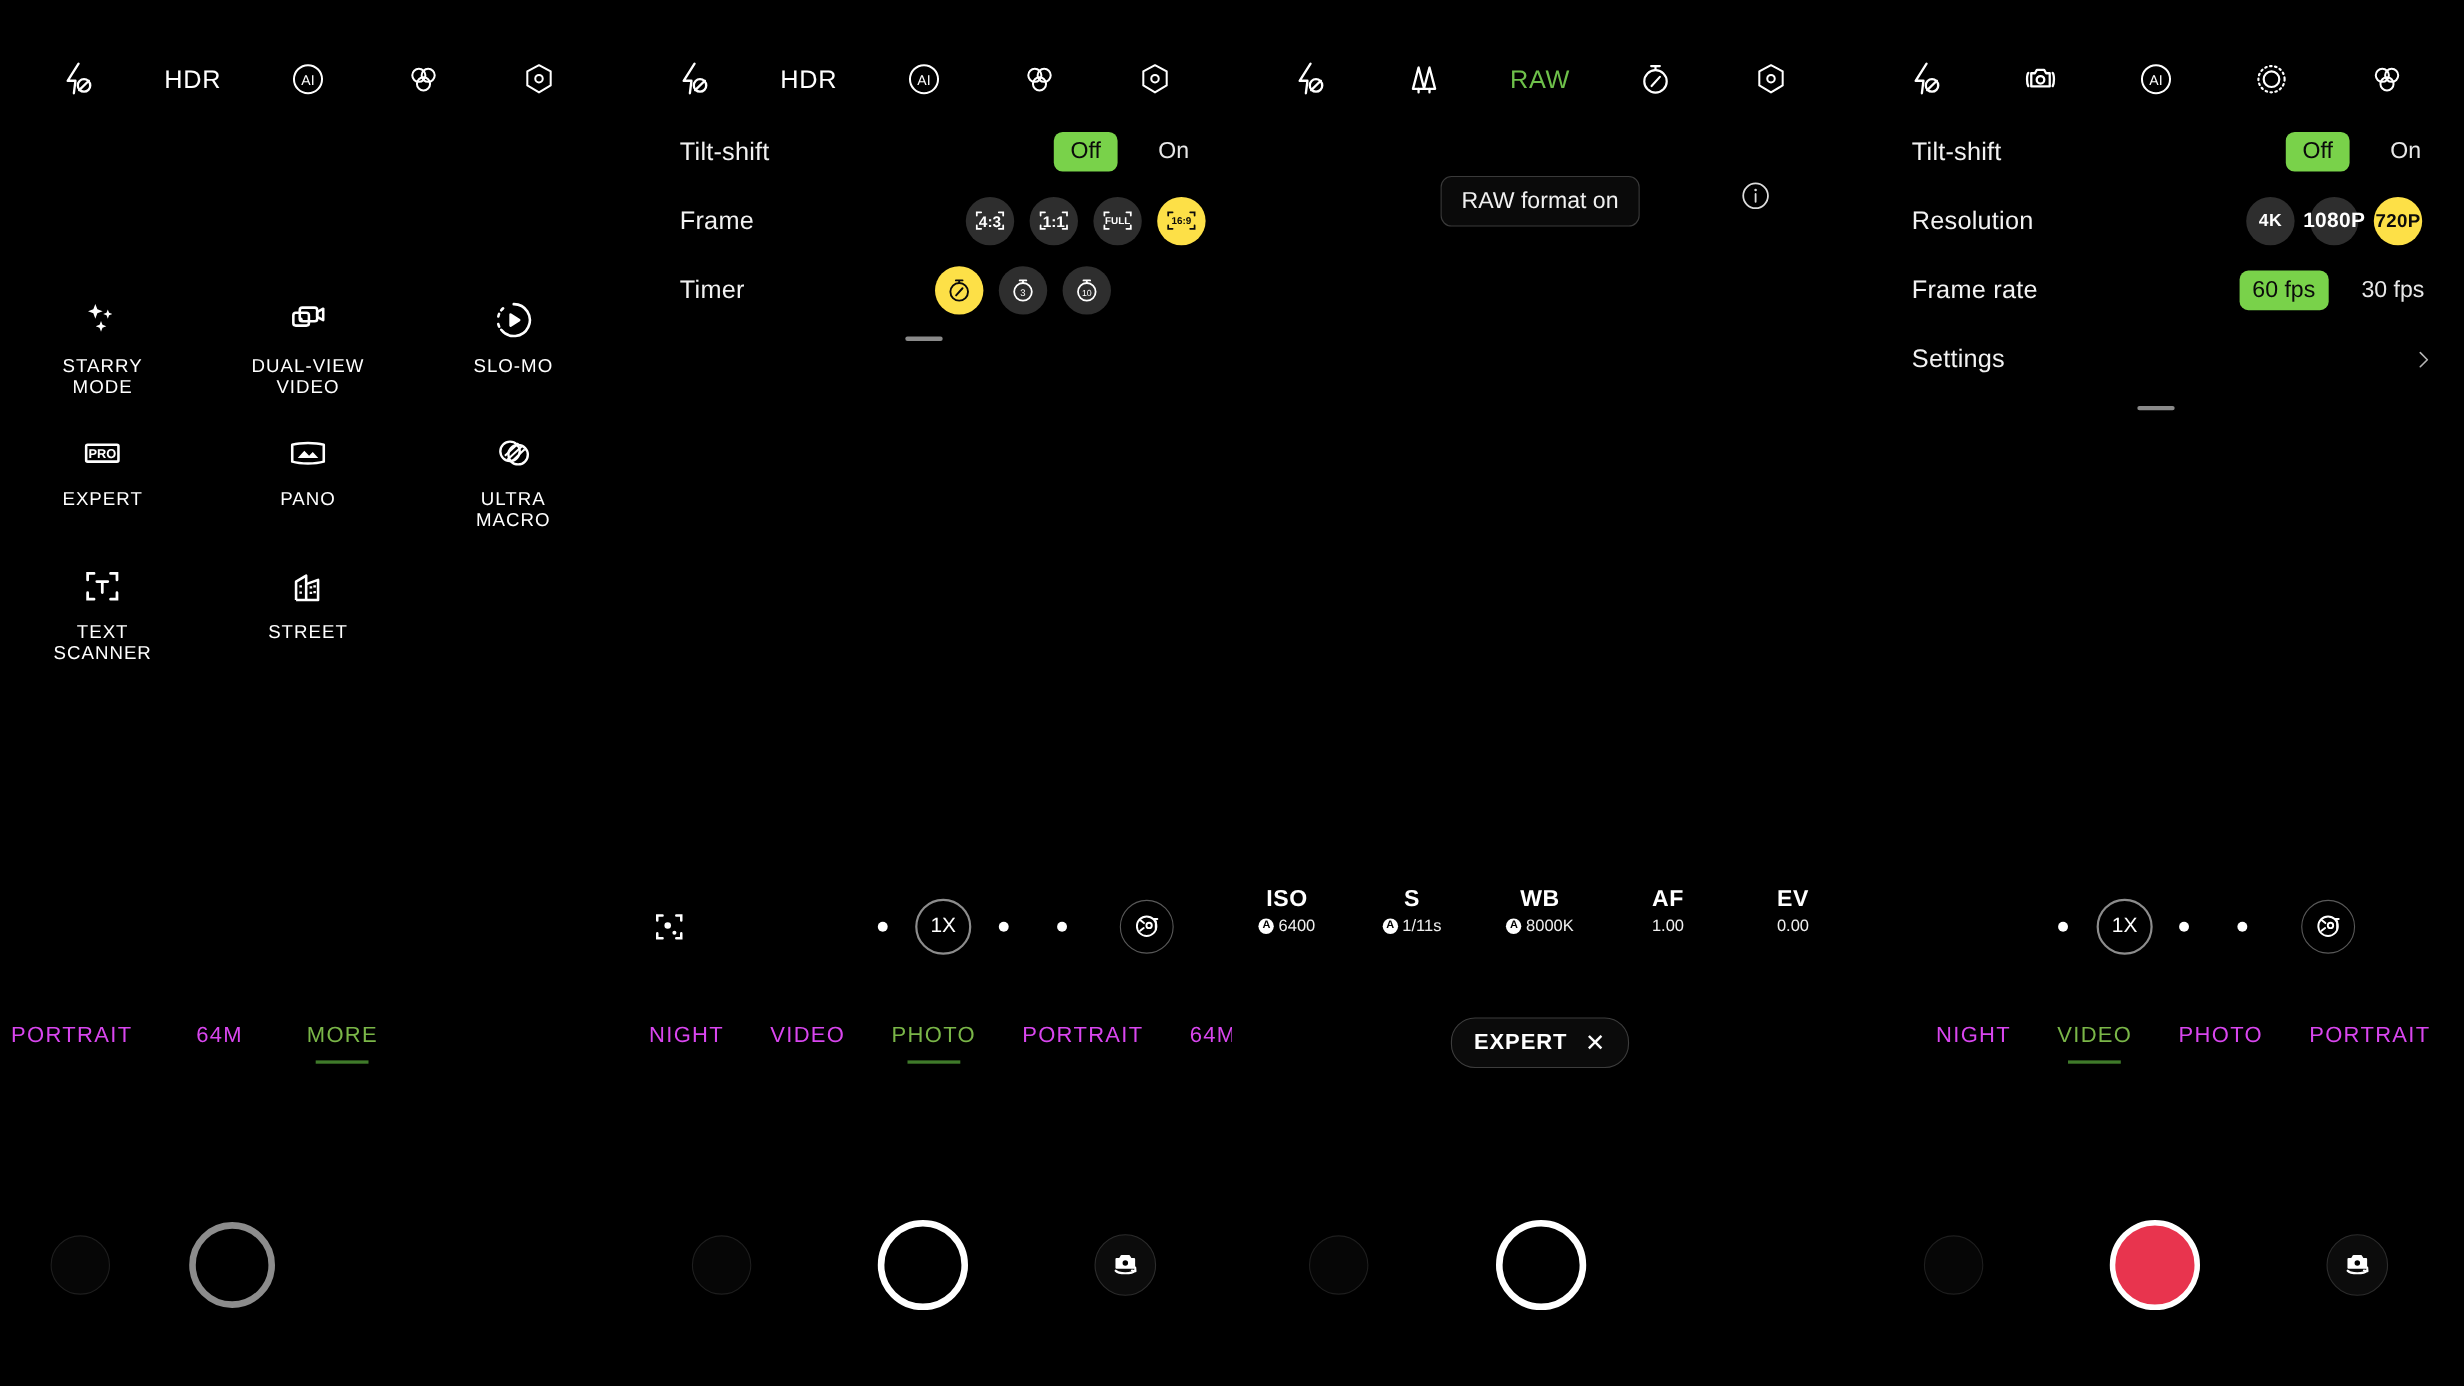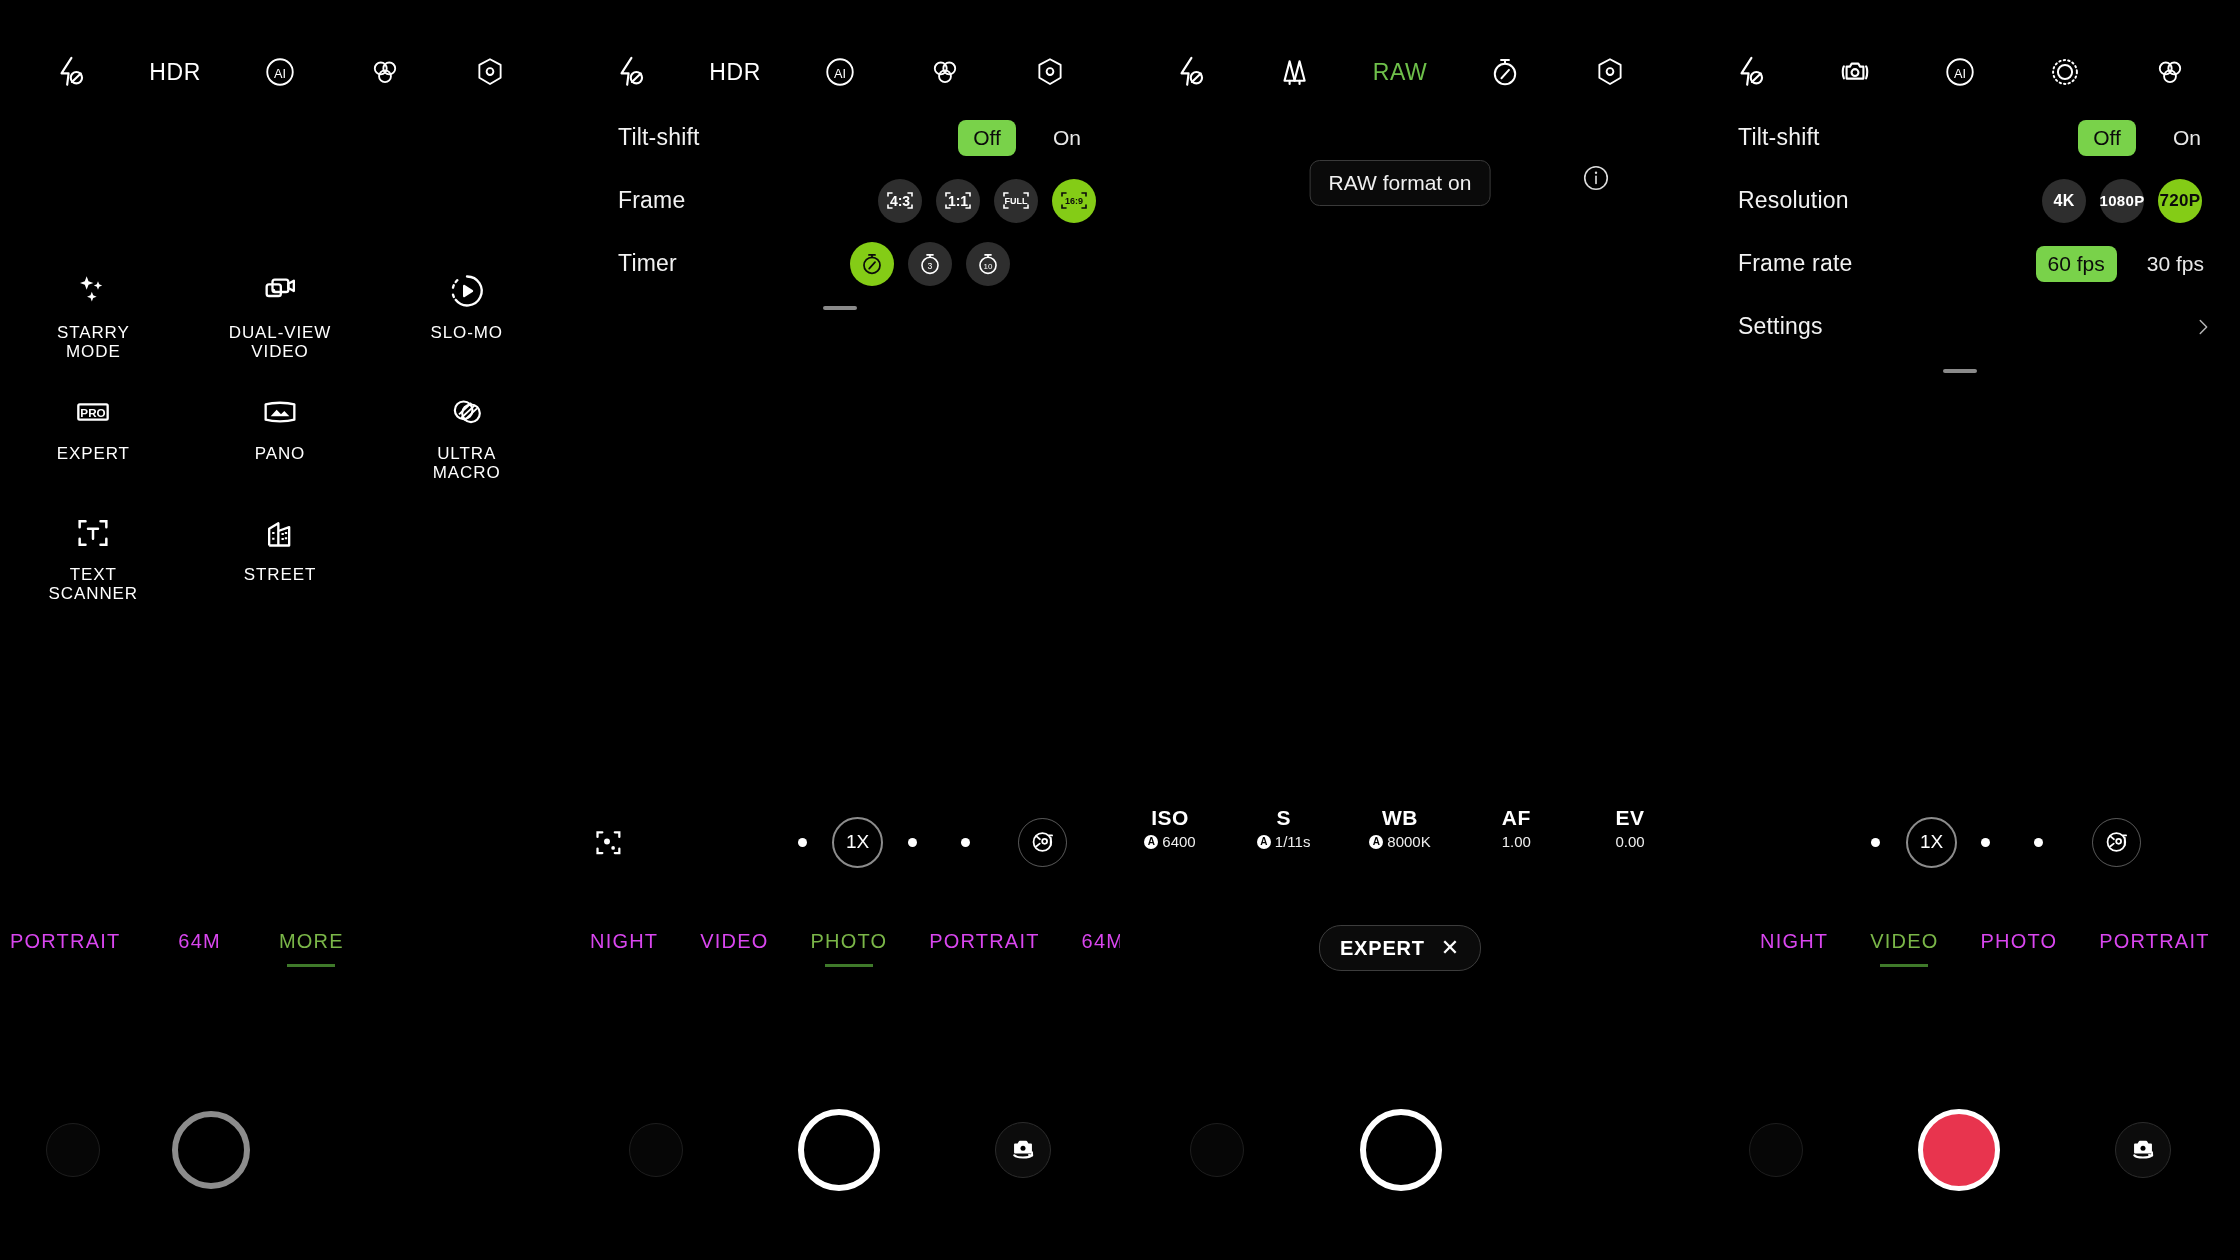--- a/index.html
+++ b/index.html
@@ -112,21 +112,21 @@
     width: 44px;
     height: 44px;
     border-radius: 50%;
     background: #2e2e2e;
     display: flex;
     align-items: center;
     justify-content: center;
     margin-left: 14px;
     cursor: pointer;
   }
-  .circ.sel { background: #84cc16; }
+  .circ.sel { background: #fde047; }
   .circ .ctxt {
     font-size: 16px;
     font-weight: 700;
     color: #fff;
     letter-spacing: 0.3px;
   }
   .circ.sel .ctxt { color: #0b0b0b; }
 
   .framebox {
     position: relative;
@@ -839,21 +839,21 @@
         </div>
       </div>
 
       <div class="srow">
         <div class="label">Resolution</div>
         <div class="opts" style="right:38px;">
           <div class="circ">
             <span class="ctxt">4K</span>
           </div>
           <div class="circ">
-            <span class="ctxt" style="font-size:15px;">1080P</span>
+            <span class="ctxt" style="font-size:19px;">1080P</span>
           </div>
           <div class="circ sel">
             <span class="ctxt" style="font-size:17px;">720P</span>
           </div>
         </div>
       </div>
 
       <div class="srow">
         <div class="label">Frame rate</div>
         <div class="opts" style="gap:18px;">

